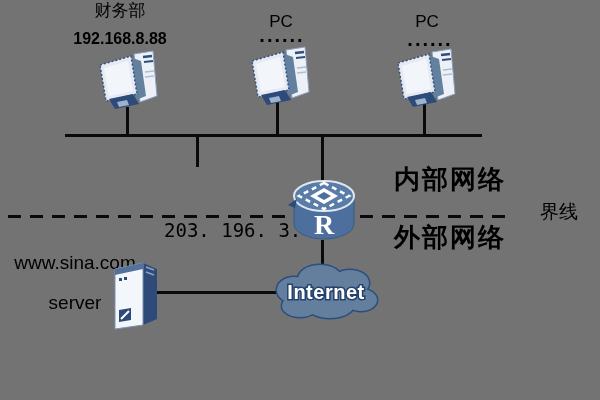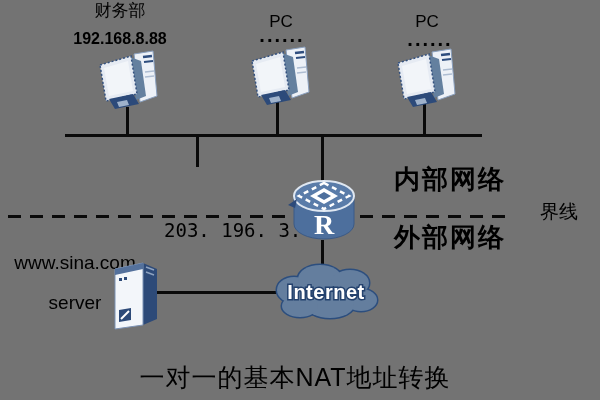--- a/index.html
+++ b/index.html
@@ -140,15 +140,14 @@
         <ellipse cx="52" cy="23" rx="22" ry="14"></ellipse>
         <ellipse cx="82" cy="27" rx="19" ry="13"></ellipse>
         <ellipse cx="93" cy="44" rx="16" ry="11"></ellipse>
         <ellipse cx="62" cy="49" rx="24" ry="13"></ellipse>
         <ellipse cx="32" cy="50" rx="18" ry="11"></ellipse>
       </g>
       <text x="58" y="43" text-anchor="middle" font-family="'Liberation Sans','DejaVu Sans',sans-serif" font-size="20" font-weight="700" fill="#ffffff" stroke="#24426e" stroke-width="3" paint-order="stroke" letter-spacing="0.5">Internet</text>
     </svg>
   </div>
 
-  <div class="abs txt center" style="left:90px;top:364px;width:410px;font-size:25px;letter-spacing:1px;">一对一的基本NAT地址转换</div>
 
 </div>
 
 </body></html>

